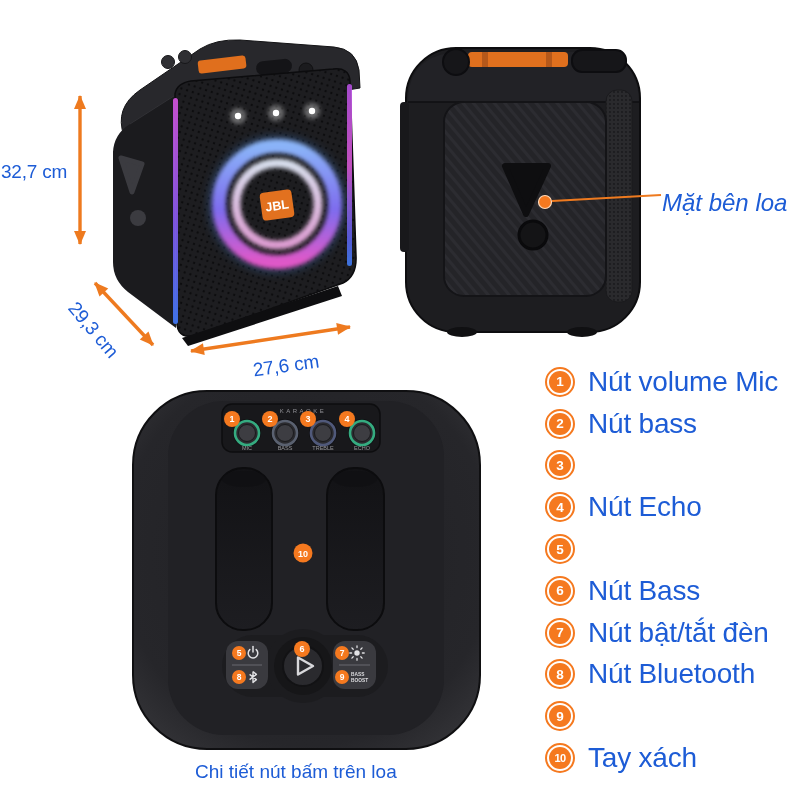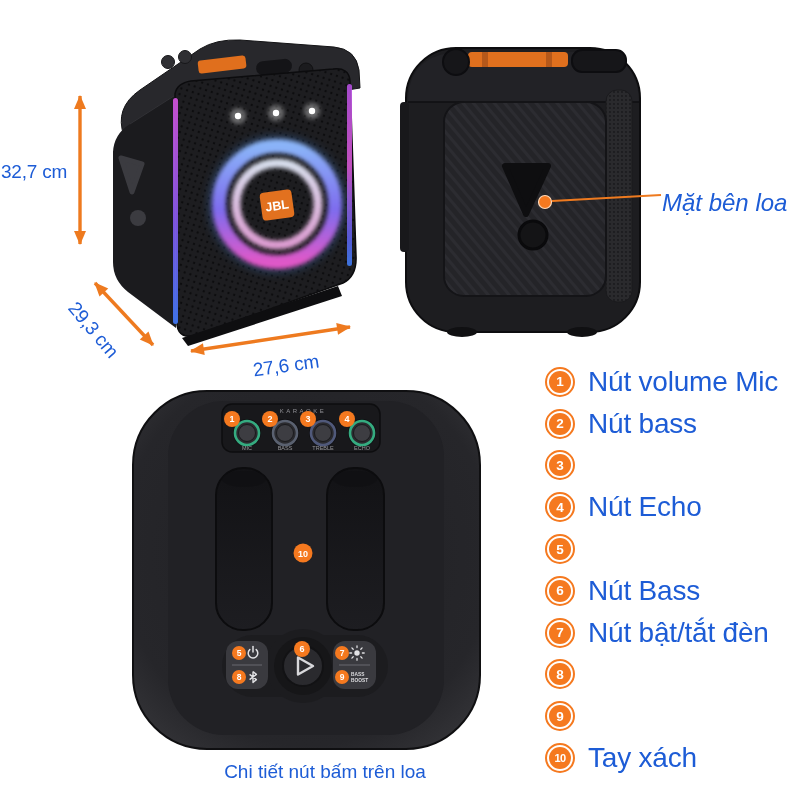--- a/index.html
+++ b/index.html
@@ -8,21 +8,21 @@
     --badge:#f5791f;
   }
   html,body{margin:0;padding:0;background:#fff;}
   body{width:800px;height:800px;font-family:"Liberation Sans",sans-serif;}
   .canvas{position:relative;width:800px;height:800px;background:#fff;overflow:hidden;}
   .abs{position:absolute;}
   .dim-label{position:absolute;color:var(--blue);font-size:19px;font-weight:500;
              letter-spacing:-0.2px;text-align:center;white-space:nowrap;}
   .callout-label{position:absolute;left:662px;top:189px;color:var(--blue);
                  font-size:24px;font-weight:500;white-space:nowrap;font-style:italic;}
-  .caption{position:absolute;left:195px;top:761px;width:260px;text-align:center;
+  .caption{position:absolute;left:195px;top:761px;width:260px;
            color:var(--blue);font-size:19px;font-weight:500;white-space:nowrap;}
   .legend{position:absolute;left:545px;top:361px;margin:0;padding:0;list-style:none;}
   .legend li{display:flex;align-items:center;gap:13px;height:41.8px;}
   .lbadge{box-sizing:border-box;width:30px;height:30px;border:2px solid var(--badge);
           border-radius:50%;display:flex;align-items:center;justify-content:center;flex:0 0 auto;}
   .lbadge-inner{width:22px;height:22px;border-radius:50%;background:var(--badge);color:#fff;
           display:flex;align-items:center;justify-content:center;font-size:13.5px;font-weight:bold;}
   .legend li:nth-child(10) .lbadge-inner{font-size:11px;letter-spacing:-0.5px;}
   .llabel{color:var(--blue);font-size:28px;font-weight:400;white-space:nowrap;letter-spacing:-0.2px;}
   svg text{font-family:"Liberation Sans",sans-serif;}
@@ -289,20 +289,21 @@
     <li>
       <span class="lbadge">
           <span class="lbadge-inner">7</span>
         </span>
       <span class="llabel">Nút bật/tắt đèn</span>
     </li>
     <li>
       <span class="lbadge">
           <span class="lbadge-inner">8</span>
         </span>
+      <span class="llabel">Nút Bluetooth</span>
     </li>
     <li>
       <span class="lbadge">
           <span class="lbadge-inner">9</span>
         </span>
     </li>
     <li>
       <span class="lbadge">
           <span class="lbadge-inner">10</span>
         </span>

